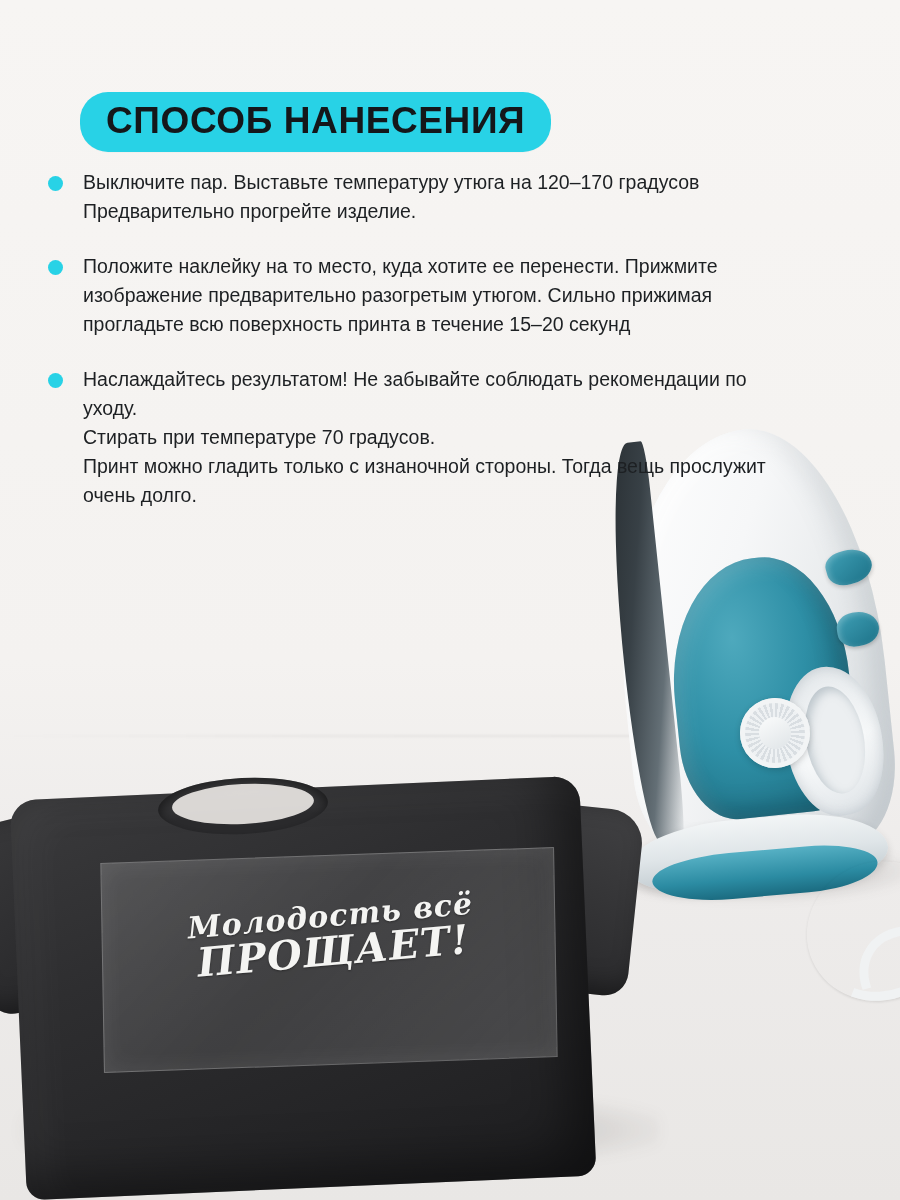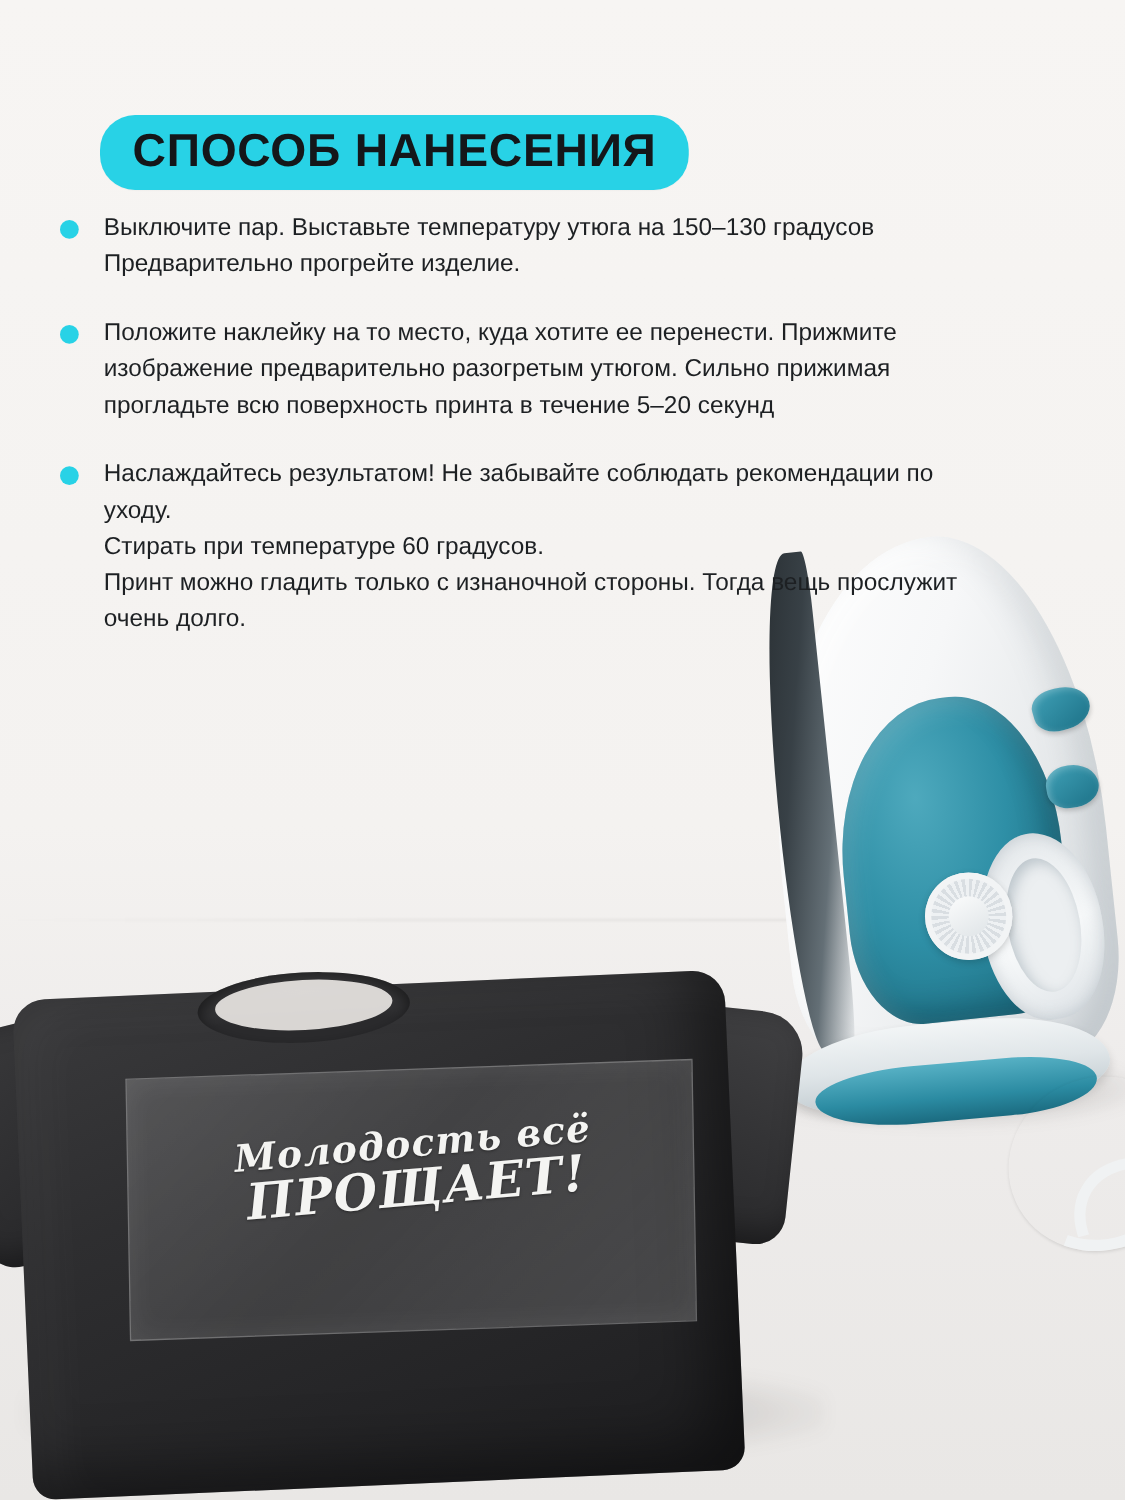--- a/index.html
+++ b/index.html
@@ -430,30 +430,30 @@
   <div class="title-wrap">
     <span class="title-pill">
       <span class="title-text">СПОСОБ НАНЕСЕНИЯ</span>
     </span>
   </div>
 
   <div class="steps">
 
     <div class="step">
       <span class="bullet"></span>
-      <span class="step-text">Выключите пар. Выставьте температуру утюга на 150–130 градусов Предварительно прогрейте изделие.</span>
+      <span class="step-text">Выключите пар. Выставьте температуру утюга на 120–170 градусов Предварительно прогрейте изделие.</span>
     </div>
 
     <div class="step">
       <span class="bullet"></span>
-      <span class="step-text">Положите наклейку на то место, куда хотите ее перенести. Прижмите изображение предварительно разогретым утюгом. Сильно прижимая прогладьте всю поверхность принта в течение 5–20 секунд</span>
+      <span class="step-text">Положите наклейку на то место, куда хотите ее перенести. Прижмите изображение предварительно разогретым утюгом. Сильно прижимая прогладьте всю поверхность принта в течение 15–20 секунд</span>
     </div>
 
 
     <div class="step">
       <span class="bullet"></span>
       <span class="step-text">Наслаждайтесь результатом! Не забывайте соблюдать рекомендации по уходу.
-Стирать при температуре 60 градусов.
+Стирать при температуре 70 градусов.
 Принт можно гладить только с изнаночной стороны. Тогда вещь прослужит очень долго.</span>
     </div>
 
   </div>
 </div>
 
 </body></html>

